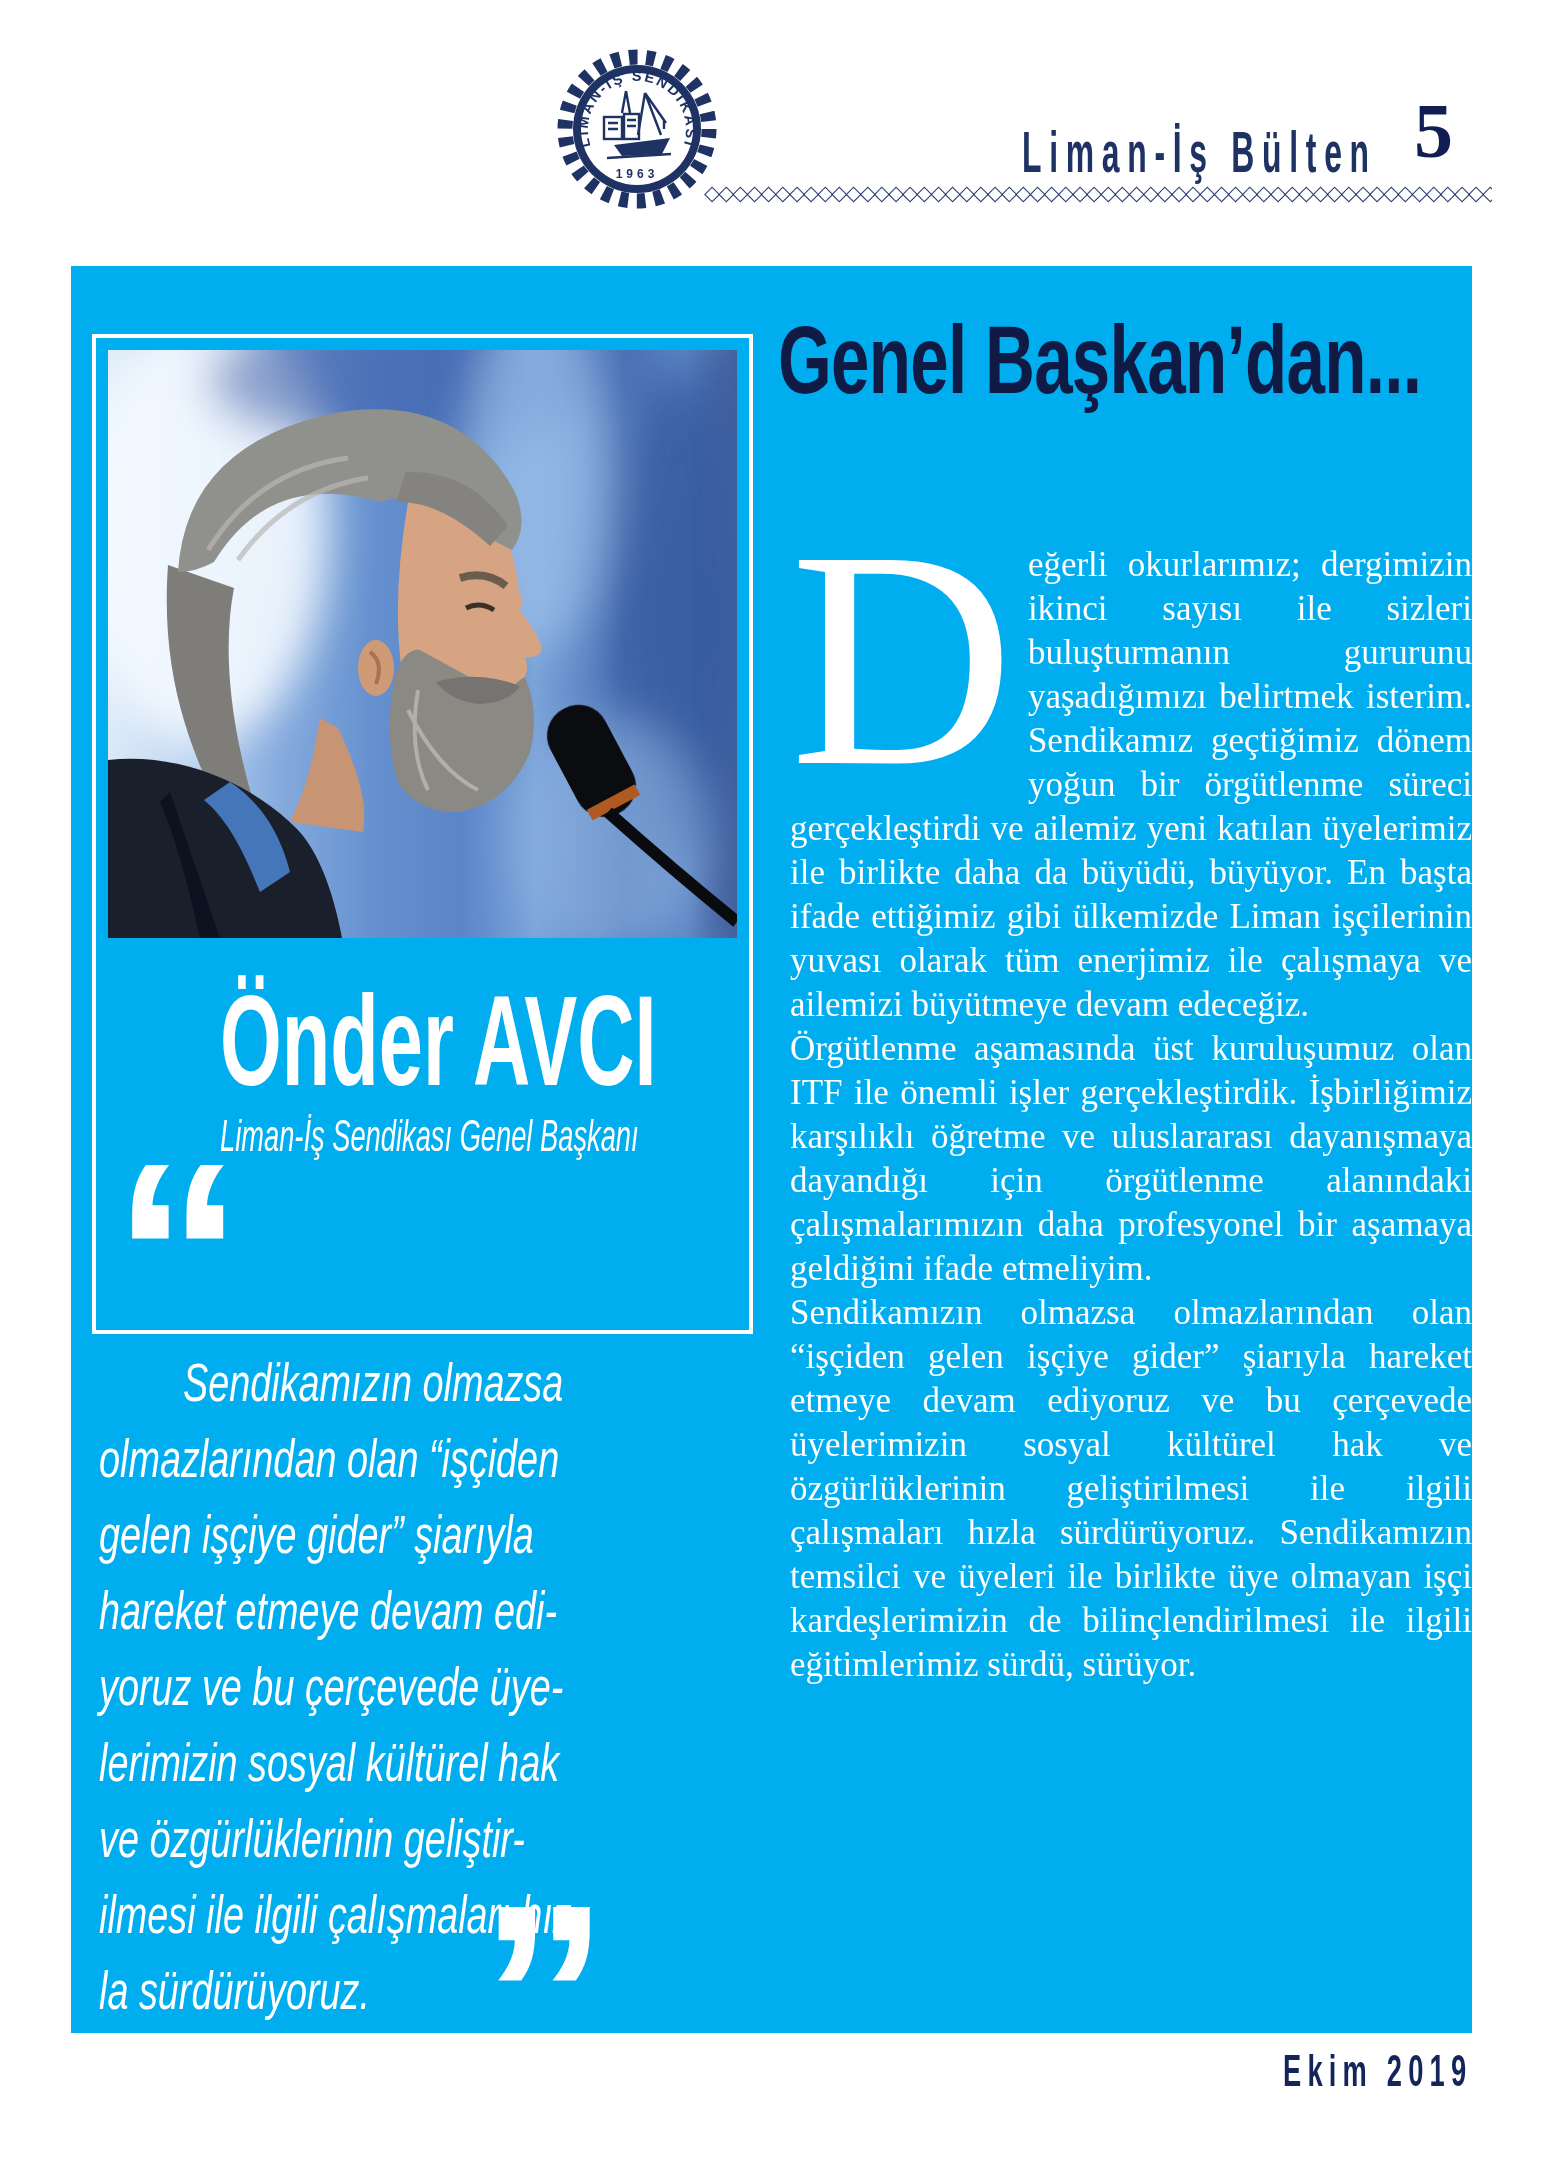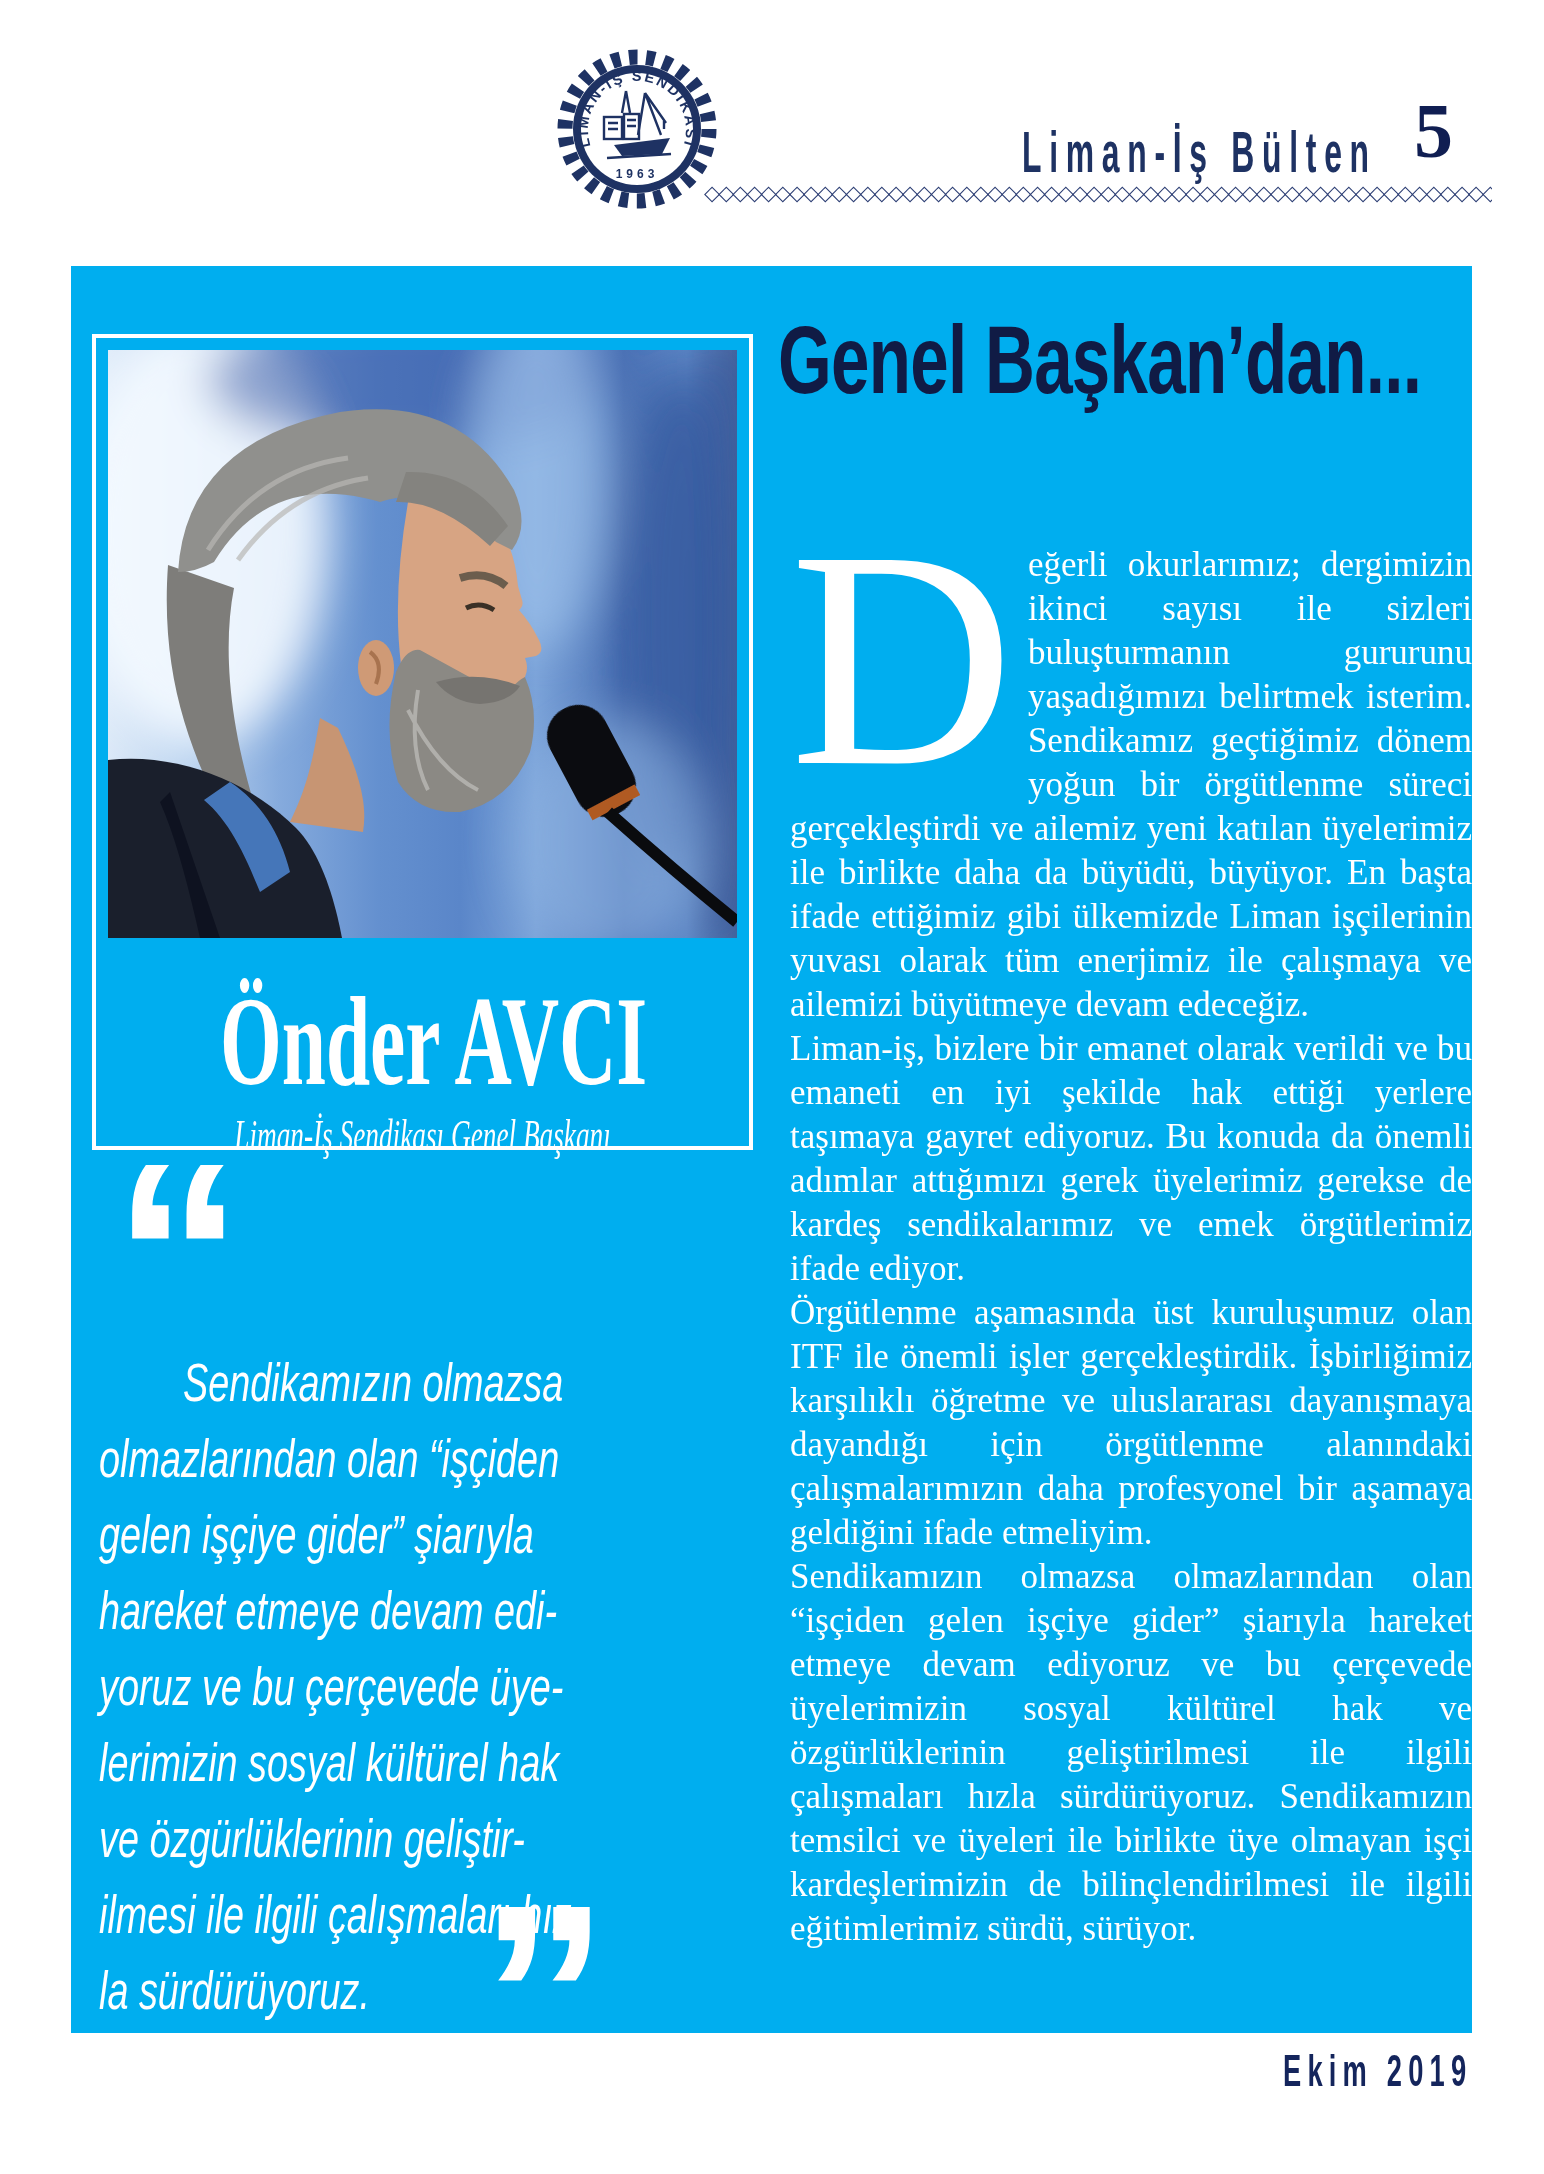--- a/index.html
+++ b/index.html
@@ -13,22 +13,22 @@
         transform:scaleX(0.55);transform-origin:left top;}
   .page-number{position:absolute;left:1414px;top:92px;font-family:"Liberation Serif",serif;
         font-weight:bold;font-size:78px;color:#101e52;line-height:1;}
   .chain{position:absolute;left:704px;top:178px;width:788px;height:32px;overflow:hidden;
         font-size:21px;letter-spacing:-2px;color:#2c3e74;white-space:nowrap;line-height:30px;}
 
   
   .cyan{position:absolute;left:71px;top:266px;width:1401px;height:1767px;background:#00aeef;}
 
   
-  .photo-frame{position:absolute;left:21px;top:68px;width:661px;height:816px;
-        border:4px solid #ffffff;box-sizing:border-box;font-family:Liberation Serif, serif;}
+  .photo-frame{position:absolute;left:21px;top:68px;width:661px;height:1000px;
+        border:4px solid #ffffff;box-sizing:border-box;}
   .photo{position:absolute;left:12px;top:12px;width:629px;height:588px;display:block;}
   .person-name{position:absolute;left:0;top:636px;width:100%;text-align:center;color:#fff;
         font-size:128px;font-weight:bold;line-height:1.05;white-space:nowrap;
         transform:scaleX(0.62);transform-origin:center top;}
   .person-role{position:absolute;left:0;top:776px;width:100%;text-align:center;color:#fff;
         font-size:44px;font-style:italic;line-height:1;white-space:nowrap;
         transform:scaleX(0.62);transform-origin:center top;}
 
   .quote-open{position:absolute;left:42px;top:858px;color:#fff;font-weight:bold;
         font-size:260px;line-height:1;height:170px;}
@@ -155,21 +155,20 @@
 lerimizin sosyal kültürel hak
 ve özgürlüklerinin geliştir-
 ilmesi ile ilgili çalışmaları hız-
 la sürdürüyoruz.</div>
     <div class="quote-close">”</div>
 
     <div class="article-heading">Genel Başkan’dan...</div>
 
     <div class="article-body">
       <p><span class="dropcap">D</span><span>eğerli okurlarımız; dergimizin ikinci sayısı ile sizleri buluşturmanın gururunu yaşadığımızı belirtmek isterim. Sendikamız geçtiğimiz dönem yoğun bir örgütlenme süreci gerçekleştirdi ve ailemiz yeni katılan üyelerimiz ile birlikte daha da büyüdü, büyüyor. En başta ifade ettiğimiz gibi ülkemizde Liman işçilerinin yuvası olarak tüm enerjimiz ile çalışmaya ve ailemizi büyütmeye devam edeceğiz.</span></p>
-      <p>Liman-iş, bizlere bir emanet olarak verildi ve bu emaneti en iyi şekilde hak ettiği yerlere taşımaya gayret ediyoruz. Bu konuda da önemli adımlar attığımızı gerek üyelerimiz gerekse de kardeş sendikalarımız ve emek örgütlerimiz ifade ediyor.</p>
       <p>Örgütlenme aşamasında üst kuruluşumuz olan ITF ile önemli işler gerçekleştirdik. İşbirliğimiz karşılıklı öğretme ve uluslararası dayanışmaya dayandığı için örgütlenme alanındaki çalışmalarımızın daha profesyonel bir aşamaya geldiğini ifade etmeliyim.</p>
       <p>Sendikamızın olmazsa olmazlarından olan “işçiden gelen işçiye gider” şiarıyla hareket etmeye devam ediyoruz ve bu çerçevede üyelerimizin sosyal kültürel hak ve özgürlüklerinin geliştirilmesi ile ilgili çalışmaları hızla sürdürüyoruz. Sendikamızın temsilci ve üyeleri ile birlikte üye olmayan işçi kardeşlerimizin de bilinçlendirilmesi ile ilgili eğitimlerimiz sürdü, sürüyor.</p>
     </div>
   </div>
 
   <div class="footer-date">Ekim 2019</div>
 
 </div>
 
 </body></html>

